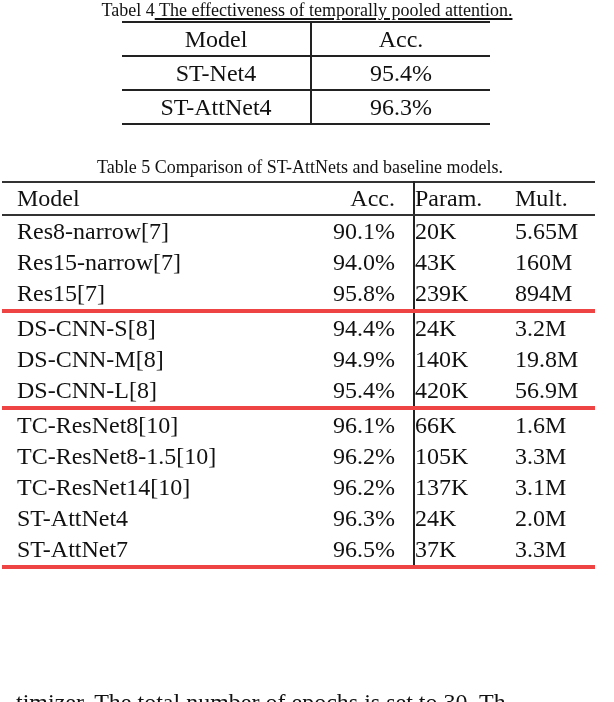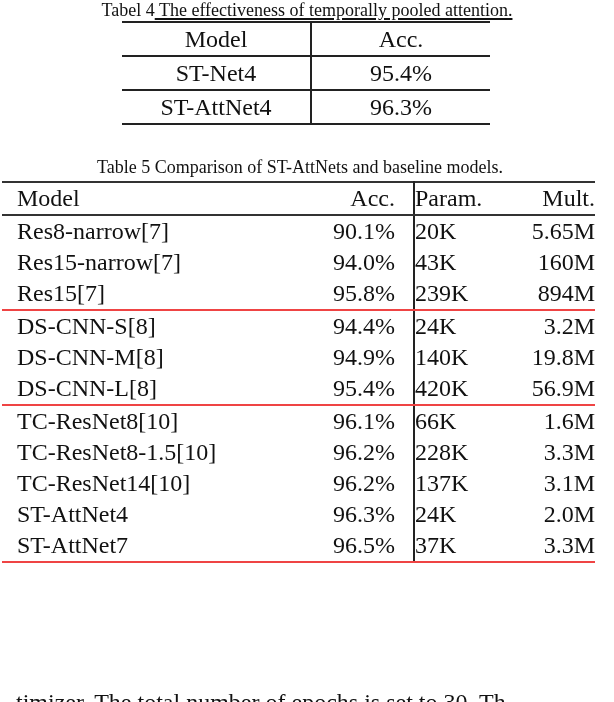--- a/index.html
+++ b/index.html
@@ -30,25 +30,25 @@
 
     
     .t5 {
       position: absolute; left: 2px; top: 181px; width: 593px;
       border-collapse: collapse; font-size: 24px;
     }
     .t5 td {
       height: 31px; padding: 0; line-height: 31px; white-space: nowrap;
     }
     .t5 thead td { border-top: 2px solid #333; border-bottom: 2px solid #333; height: 30px; }
-    .t5 tr.group-end td { border-bottom: 2px solid #ef4444; }
+    .t5 tr.group-end td { border-bottom: 4px solid #ef4444; }
     .t5 td.model { width: 270px; padding-left: 15px; text-align: left; }
     .t5 td.acc { width: 108px; text-align: right; padding-right: 18px; border-right: 2px solid #222; }
     .t5 td.param { width: 100px; text-align: left; }
-    .t5 td.mult { text-align: right; }
+    .t5 td.mult { text-align: left; }
     .bold { font-weight: bold; }
 
     .footer-text {
       position: absolute; left: 16px; top: 688px; font-size: 24px; line-height: 28px;
       white-space: nowrap;
     }
   </style>
 </head>
 <body>
 
@@ -124,21 +124,21 @@
 
     <tr>
       <td class="model">TC-ResNet8[10]</td>
       <td class="acc">96.1%</td>
       <td class="param">66K</td>
       <td class="mult">1.6M</td>
     </tr>
     <tr>
       <td class="model">TC-ResNet8-1.5[10]</td>
       <td class="acc">96.2%</td>
-      <td class="param">228K</td>
+      <td class="param">105K</td>
       <td class="mult">3.3M</td>
     </tr>
     <tr>
       <td class="model">TC-ResNet14[10]</td>
       <td class="acc">96.2%</td>
       <td class="param">137K</td>
       <td class="mult">3.1M</td>
     </tr>
 
     <tr>

